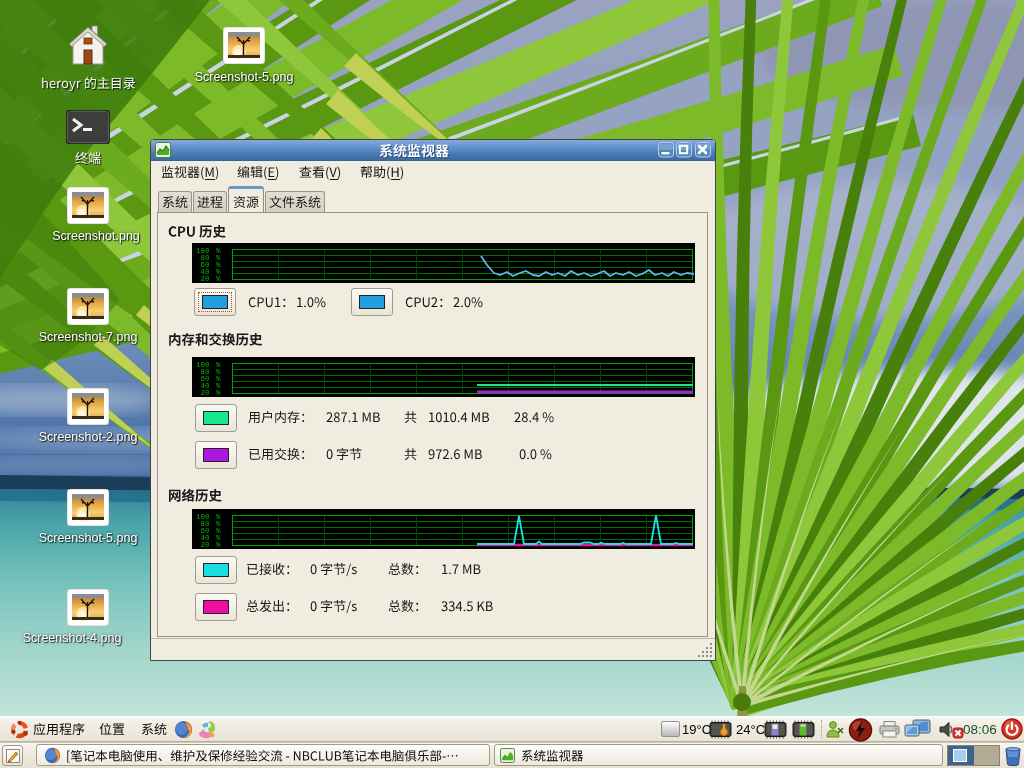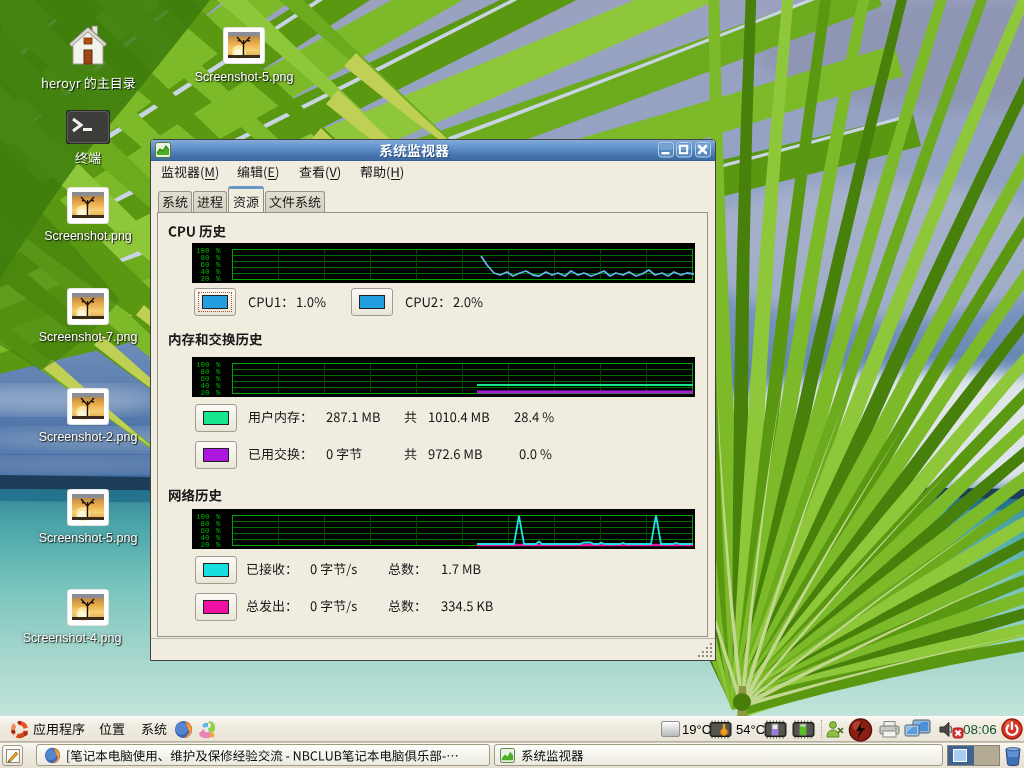--- a/index.html
+++ b/index.html
@@ -178,21 +178,21 @@
       <path d="M1.2 0H2.4V-5.1C3.1 -5.8 3.6 -6.2 4.3 -6.2C5.3 -6.2 5.7 -5.6 5.7 -4.3V0H6.8V-4.5C6.8 -6.3 6.2 -7.2 4.7 -7.2C3.7 -7.2 3 -6.7 2.3 -6.1L2.4 -7.5V-10.3H1.2Z M11.9 0.2C12.9 0.2 13.6 -0.1 14.3 -0.5L13.8 -1.3C13.3 -1 12.8 -0.8 12.1 -0.8C10.7 -0.8 9.8 -1.7 9.7 -3.2H14.5C14.5 -3.4 14.5 -3.7 14.5 -3.9C14.5 -5.9 13.5 -7.2 11.7 -7.2C10.1 -7.2 8.6 -5.8 8.6 -3.5C8.6 -1.2 10.1 0.2 11.9 0.2ZM9.7 -4.1C9.9 -5.5 10.8 -6.3 11.8 -6.3C12.9 -6.3 13.5 -5.5 13.5 -4.1Z M16.3 0H17.5V-4.5C18 -5.7 18.7 -6.2 19.3 -6.2C19.6 -6.2 19.7 -6.1 19.9 -6.1L20.2 -7.1C19.9 -7.2 19.7 -7.2 19.4 -7.2C18.6 -7.2 17.9 -6.7 17.4 -5.8H17.4L17.3 -7.1H16.3Z M24.1 0.2C25.8 0.2 27.3 -1.2 27.3 -3.5C27.3 -5.9 25.8 -7.2 24.1 -7.2C22.3 -7.2 20.8 -5.9 20.8 -3.5C20.8 -1.2 22.3 0.2 24.1 0.2ZM24.1 -0.8C22.9 -0.8 22 -1.9 22 -3.5C22 -5.1 22.9 -6.2 24.1 -6.2C25.3 -6.2 26.1 -5.1 26.1 -3.5C26.1 -1.9 25.3 -0.8 24.1 -0.8Z M29.3 3C30.7 3 31.5 2 32 0.6L34.6 -7.1H33.5L32.2 -3.1C32 -2.5 31.8 -1.8 31.6 -1.1H31.6C31.3 -1.8 31.1 -2.5 30.8 -3.1L29.4 -7.1H28.2L31 0L30.9 0.5C30.6 1.4 30.1 2.1 29.3 2.1C29.1 2.1 28.9 2 28.7 1.9L28.5 2.9C28.7 3 29 3 29.3 3Z M36 0H37.2V-4.5C37.6 -5.7 38.4 -6.2 38.9 -6.2C39.2 -6.2 39.4 -6.1 39.6 -6.1L39.9 -7.1C39.6 -7.2 39.4 -7.2 39.1 -7.2C38.3 -7.2 37.6 -6.7 37.1 -5.8H37.1L37 -7.1H36Z M49.9 -5.5C50.6 -4.5 51.5 -3.2 51.9 -2.5L52.7 -3C52.3 -3.7 51.4 -5 50.7 -5.9ZM45.9 -10.9C45.8 -10.3 45.5 -9.5 45.3 -8.8H43.9V0.7H44.8V-0.3H48.4V-8.8H46.2C46.4 -9.4 46.7 -10.1 46.9 -10.8ZM44.8 -8H47.5V-5.2H44.8ZM44.8 -1.2V-4.4H47.5V-1.2ZM50.5 -11C50.1 -9.2 49.4 -7.4 48.5 -6.2C48.7 -6.1 49.1 -5.8 49.3 -5.7C49.8 -6.3 50.2 -7.1 50.5 -8H53.9C53.7 -2.8 53.5 -0.8 53.1 -0.3C52.9 -0.1 52.8 -0.1 52.5 -0.1C52.2 -0.1 51.5 -0.1 50.6 -0.2C50.8 0.1 50.9 0.5 50.9 0.8C51.6 0.8 52.4 0.8 52.9 0.8C53.3 0.7 53.6 0.6 53.9 0.2C54.4 -0.4 54.6 -2.4 54.8 -8.4C54.8 -8.5 54.8 -8.9 54.8 -8.9H50.9C51.1 -9.5 51.3 -10.1 51.5 -10.8Z M60.6 -10.3C61.4 -9.8 62.3 -8.9 62.8 -8.3H57.1V-7.4H61.7V-4.5H57.7V-3.6H61.7V-0.4H56.5V0.6H68.1V-0.4H62.8V-3.6H66.9V-4.5H62.8V-7.4H67.4V-8.3H63.2L63.8 -8.8C63.3 -9.4 62.2 -10.3 61.4 -10.9Z M71.8 -6.1H78.6V-4H71.8ZM71.8 -7V-9.2H78.6V-7ZM71.8 -3H78.6V-0.9H71.8ZM70.8 -10.1V1H71.8V0.1H78.6V1H79.6V-10.1Z M83.5 -4.1C84.3 -3.7 85.4 -2.9 85.9 -2.4L86.5 -3.1C86 -3.6 85 -4.3 84.1 -4.7ZM83.5 -10.2V-9.3H91.4L91.3 -8.1H83.9V-7.2H91.3L91.2 -6H82.6V-5.1H87.7V-2.8C85.9 -2 83.9 -1.2 82.6 -0.7L83.1 0.2C84.4 -0.4 86.1 -1.1 87.7 -1.8V-0C87.7 0.2 87.7 0.2 87.5 0.2C87.3 0.2 86.5 0.2 85.8 0.2C85.9 0.5 86 0.8 86.1 1.1C87.1 1.1 87.8 1.1 88.2 0.9C88.6 0.8 88.7 0.5 88.7 -0V-3.1C89.8 -1.4 91.5 -0.1 93.5 0.5C93.6 0.3 93.9 -0.1 94.1 -0.3C92.7 -0.7 91.5 -1.4 90.5 -2.3C91.4 -2.8 92.3 -3.5 93.1 -4.2L92.3 -4.8C91.7 -4.2 90.7 -3.5 89.9 -2.9C89.4 -3.5 89 -4.1 88.7 -4.7V-5.1H94V-6H92.2C92.3 -7.3 92.4 -8.9 92.4 -10.2L91.7 -10.2L91.5 -10.2Z" fill="#ffffff" transform="translate(0,13)"></path>
     </svg><svg class="abs" style="left:223px;top:27px" width="42" height="37">
       <use href="#thumb"></use>
     </svg><div class="lbl" style="left:184px;top:70px;width:120px">Screenshot-5.png</div><svg class="abs" style="left:66px;top:110px" width="44" height="34">
       <use href="#term"></use>
     </svg><svg style="position:absolute;left:75.0px;top:150.0px;overflow:visible" width="30" height="17">
       <path d="M0.5 -0.7 0.6 0.3C1.9 0 3.6 -0.3 5.2 -0.7L5.1 -1.5C3.4 -1.2 1.6 -0.9 0.5 -0.7ZM7.3 -3.4C8.3 -3.1 9.5 -2.4 10.1 -2L10.6 -2.7C10 -3.1 8.9 -3.7 7.9 -4.1ZM5.9 -1C7.7 -0.5 9.8 0.3 11 1L11.6 0.2C10.4 -0.4 8.2 -1.3 6.5 -1.7ZM7.6 -10.9C7.1 -9.8 6.2 -8.3 4.8 -7.3L5.1 -7.6L4.3 -8.1C4 -7.7 3.7 -7.2 3.4 -6.7L1.7 -6.6C2.5 -7.7 3.3 -9.1 3.9 -10.6L3 -10.9C2.4 -9.4 1.5 -7.7 1.2 -7.3C0.9 -6.8 0.7 -6.5 0.4 -6.4C0.5 -6.2 0.7 -5.7 0.7 -5.5C0.9 -5.6 1.2 -5.7 2.8 -5.9C2.3 -5 1.8 -4.4 1.5 -4.1C1.1 -3.7 0.8 -3.3 0.5 -3.3C0.6 -3 0.8 -2.6 0.8 -2.4C1.1 -2.5 1.5 -2.6 4.9 -3.2C4.9 -3.4 4.9 -3.7 4.9 -4L2.1 -3.6C3.1 -4.7 4 -5.9 4.8 -7.2C5 -7.1 5.3 -6.8 5.5 -6.6C6 -7 6.4 -7.4 6.8 -7.9C7.2 -7.3 7.7 -6.7 8.2 -6.1C7.2 -5.3 6.1 -4.7 4.9 -4.3C5.1 -4.1 5.4 -3.7 5.6 -3.5C6.7 -4 7.9 -4.6 8.9 -5.5C9.8 -4.6 10.9 -3.9 12.1 -3.5C12.2 -3.7 12.5 -4.1 12.7 -4.3C11.6 -4.7 10.5 -5.3 9.6 -6.1C10.4 -7 11.2 -8 11.7 -9.2L11.1 -9.6L10.9 -9.6H8C8.2 -10 8.4 -10.4 8.6 -10.8ZM7.4 -8.7H10.4C10 -8 9.5 -7.3 8.9 -6.7C8.3 -7.3 7.8 -8 7.4 -8.6Z M13.7 -8.5V-7.6H18V-8.5ZM14.1 -6.8C14.4 -5.3 14.6 -3.4 14.6 -2.1L15.4 -2.3C15.4 -3.6 15.1 -5.5 14.8 -6.9ZM14.9 -10.5C15.3 -9.9 15.7 -9.1 15.8 -8.6L16.7 -8.9C16.5 -9.4 16.1 -10.2 15.8 -10.8ZM18.3 -4.2V1H19.2V-3.3H20.3V0.9H21.1V-3.3H22.3V0.9H23.1V-3.3H24.3V0.1C24.3 0.2 24.2 0.3 24.1 0.3C24 0.3 23.7 0.3 23.3 0.3C23.4 0.5 23.6 0.8 23.6 1.1C24.2 1.1 24.5 1.1 24.8 0.9C25.1 0.8 25.1 0.6 25.1 0.1V-4.2H21.8L22.2 -5.3H25.4V-6.2H17.9V-5.3H21.1C21 -5 20.9 -4.5 20.8 -4.2ZM18.4 -10.3V-7.2H25V-10.3H24V-8H22.1V-10.9H21.2V-8H19.4V-10.3ZM16.8 -7.1C16.6 -5.5 16.3 -3.2 16 -1.8C15.1 -1.6 14.2 -1.4 13.6 -1.2L13.8 -0.3C15 -0.6 16.6 -1 18.1 -1.4L18 -2.3L16.8 -2C17.1 -3.4 17.4 -5.4 17.6 -6.9Z" fill="rgba(20,30,20,.9)" transform="translate(1.2,14.2)"></path>
       <path d="M0.5 -0.7 0.6 0.3C1.9 0 3.6 -0.3 5.2 -0.7L5.1 -1.5C3.4 -1.2 1.6 -0.9 0.5 -0.7ZM7.3 -3.4C8.3 -3.1 9.5 -2.4 10.1 -2L10.6 -2.7C10 -3.1 8.9 -3.7 7.9 -4.1ZM5.9 -1C7.7 -0.5 9.8 0.3 11 1L11.6 0.2C10.4 -0.4 8.2 -1.3 6.5 -1.7ZM7.6 -10.9C7.1 -9.8 6.2 -8.3 4.8 -7.3L5.1 -7.6L4.3 -8.1C4 -7.7 3.7 -7.2 3.4 -6.7L1.7 -6.6C2.5 -7.7 3.3 -9.1 3.9 -10.6L3 -10.9C2.4 -9.4 1.5 -7.7 1.2 -7.3C0.9 -6.8 0.7 -6.5 0.4 -6.4C0.5 -6.2 0.7 -5.7 0.7 -5.5C0.9 -5.6 1.2 -5.7 2.8 -5.9C2.3 -5 1.8 -4.4 1.5 -4.1C1.1 -3.7 0.8 -3.3 0.5 -3.3C0.6 -3 0.8 -2.6 0.8 -2.4C1.1 -2.5 1.5 -2.6 4.9 -3.2C4.9 -3.4 4.9 -3.7 4.9 -4L2.1 -3.6C3.1 -4.7 4 -5.9 4.8 -7.2C5 -7.1 5.3 -6.8 5.5 -6.6C6 -7 6.4 -7.4 6.8 -7.9C7.2 -7.3 7.7 -6.7 8.2 -6.1C7.2 -5.3 6.1 -4.7 4.9 -4.3C5.1 -4.1 5.4 -3.7 5.6 -3.5C6.7 -4 7.9 -4.6 8.9 -5.5C9.8 -4.6 10.9 -3.9 12.1 -3.5C12.2 -3.7 12.5 -4.1 12.7 -4.3C11.6 -4.7 10.5 -5.3 9.6 -6.1C10.4 -7 11.2 -8 11.7 -9.2L11.1 -9.6L10.9 -9.6H8C8.2 -10 8.4 -10.4 8.6 -10.8ZM7.4 -8.7H10.4C10 -8 9.5 -7.3 8.9 -6.7C8.3 -7.3 7.8 -8 7.4 -8.6Z M13.7 -8.5V-7.6H18V-8.5ZM14.1 -6.8C14.4 -5.3 14.6 -3.4 14.6 -2.1L15.4 -2.3C15.4 -3.6 15.1 -5.5 14.8 -6.9ZM14.9 -10.5C15.3 -9.9 15.7 -9.1 15.8 -8.6L16.7 -8.9C16.5 -9.4 16.1 -10.2 15.8 -10.8ZM18.3 -4.2V1H19.2V-3.3H20.3V0.9H21.1V-3.3H22.3V0.9H23.1V-3.3H24.3V0.1C24.3 0.2 24.2 0.3 24.1 0.3C24 0.3 23.7 0.3 23.3 0.3C23.4 0.5 23.6 0.8 23.6 1.1C24.2 1.1 24.5 1.1 24.8 0.9C25.1 0.8 25.1 0.6 25.1 0.1V-4.2H21.8L22.2 -5.3H25.4V-6.2H17.9V-5.3H21.1C21 -5 20.9 -4.5 20.8 -4.2ZM18.4 -10.3V-7.2H25V-10.3H24V-8H22.1V-10.9H21.2V-8H19.4V-10.3ZM16.8 -7.1C16.6 -5.5 16.3 -3.2 16 -1.8C15.1 -1.6 14.2 -1.4 13.6 -1.2L13.8 -0.3C15 -0.6 16.6 -1 18.1 -1.4L18 -2.3L16.8 -2C17.1 -3.4 17.4 -5.4 17.6 -6.9Z" fill="#ffffff" transform="translate(0,13)"></path>
     </svg><svg class="abs" style="left:67px;top:187px" width="42" height="37">
       <use href="#thumb"></use>
-    </svg><div class="lbl" style="left:28px;top:229px;width:120px">Screenshot.png</div><svg class="abs" style="left:67px;top:288px" width="42" height="37">
+    </svg><div class="lbl" style="left:36px;top:229px;width:120px">Screenshot.png</div><svg class="abs" style="left:67px;top:288px" width="42" height="37">
       <use href="#thumb"></use>
     </svg><div class="lbl" style="left:28px;top:330px;width:120px">Screenshot-7.png</div><svg class="abs" style="left:67px;top:388px" width="42" height="37">
       <use href="#thumb"></use>
     </svg><div class="lbl" style="left:28px;top:430px;width:120px">Screenshot-2.png</div><svg class="abs" style="left:67px;top:489px" width="42" height="37">
       <use href="#thumb"></use>
     </svg><div class="lbl" style="left:28px;top:531px;width:120px">Screenshot-5.png</div><svg class="abs" style="left:67px;top:589px" width="42" height="37">
       <use href="#thumb"></use>
     </svg><div class="lbl" style="left:12px;top:631px;width:120px">Screenshot-4.png</div><div class="abs" style="left:150px;top:139px;width:566px;height:522px;background:#f0ede0;border:1px solid #44443f;border-radius:4px 4px 0 0">
 <div class="abs" style="left:0;top:0;width:564px;height:21px;border-radius:3px 3px 0 0;background:linear-gradient(180deg,#83aada 0%,#5c8dc8 45%,#4473ab 80%,#3e6ba2 100%);border-bottom:1px solid #38619c"></div>
 </div><svg class="abs" style="left:155px;top:142px" width="16" height="16">
@@ -418,21 +418,21 @@
         <line x1="6.2" y1="0.5" x2="6.2" y2="18.5"></line>
         <line x1="9.4" y1="0.5" x2="9.4" y2="18.5"></line>
         <line x1="12.600000000000001" y1="0.5" x2="12.600000000000001" y2="18.5"></line>
         <line x1="15.8" y1="0.5" x2="15.8" y2="18.5"></line>
         <line x1="19.0" y1="0.5" x2="19.0" y2="18.5"></line>
       </g>
 <rect x="1" y="2.5" width="21" height="14" rx="2" fill="#3a3a38" stroke="#1c1c1a"></rect>
 <rect x="2.5" y="4" width="18" height="11" rx="1" fill="#555550"></rect>
       <circle cx="15" cy="12" r="3.5" fill="#f0a020" stroke="#c87010"></circle>
       <rect x="13.8" y="4" width="2.4" height="7" fill="#f0a020"></rect>
-    </svg><div class="abs" style="left:736px;top:722px;font-size:13px;color:#000">54°C</div><svg class="abs" style="left:764px;top:720px" width="25" height="19" viewBox="0 0 25 19">
+    </svg><div class="abs" style="left:736px;top:722px;font-size:13px;color:#000">24°C</div><svg class="abs" style="left:764px;top:720px" width="25" height="19" viewBox="0 0 25 19">
 <g stroke="#555" stroke-width="1">
         <line x1="3.0" y1="0.5" x2="3.0" y2="18.5"></line>
         <line x1="6.2" y1="0.5" x2="6.2" y2="18.5"></line>
         <line x1="9.4" y1="0.5" x2="9.4" y2="18.5"></line>
         <line x1="12.600000000000001" y1="0.5" x2="12.600000000000001" y2="18.5"></line>
         <line x1="15.8" y1="0.5" x2="15.8" y2="18.5"></line>
         <line x1="19.0" y1="0.5" x2="19.0" y2="18.5"></line>
       </g>
 <rect x="1" y="2.5" width="21" height="14" rx="2" fill="#3a3a38" stroke="#1c1c1a"></rect>
 <rect x="2.5" y="4" width="18" height="11" rx="1" fill="#555550"></rect>

